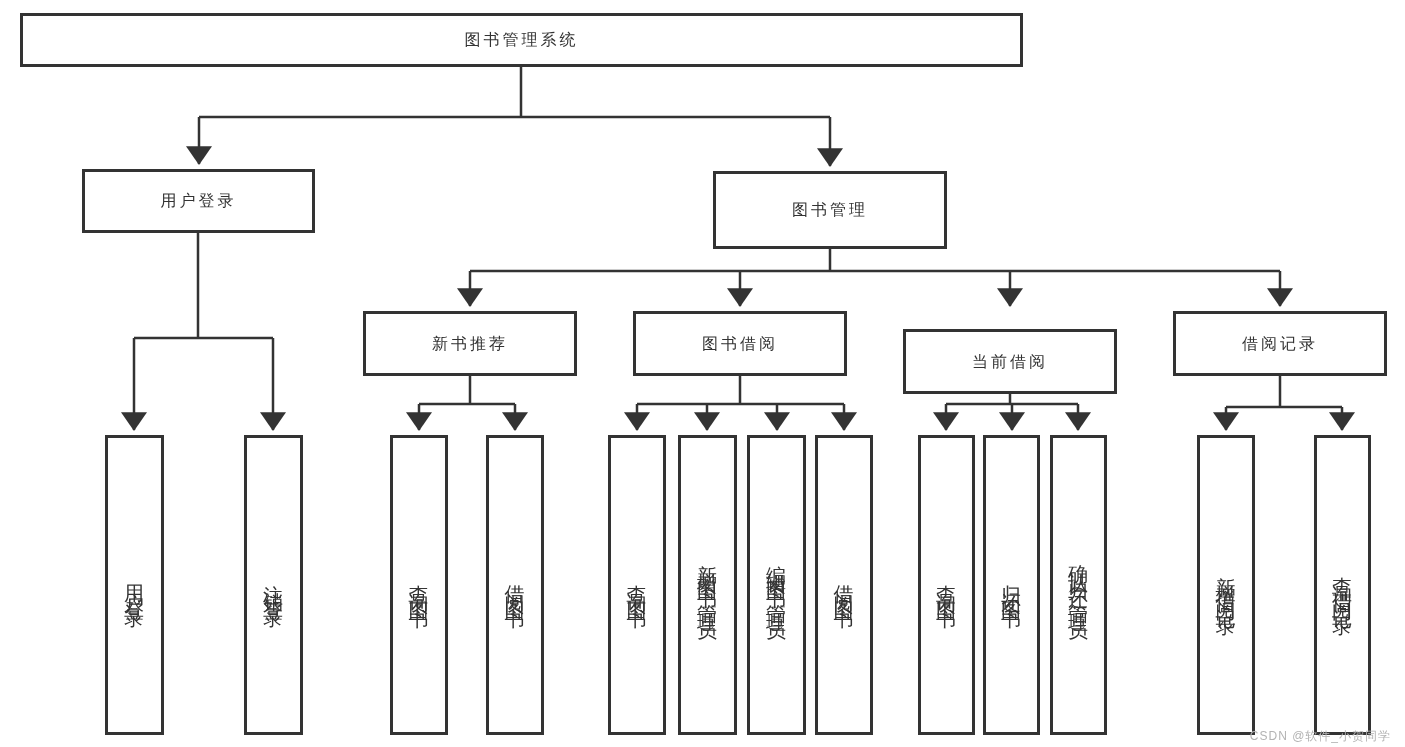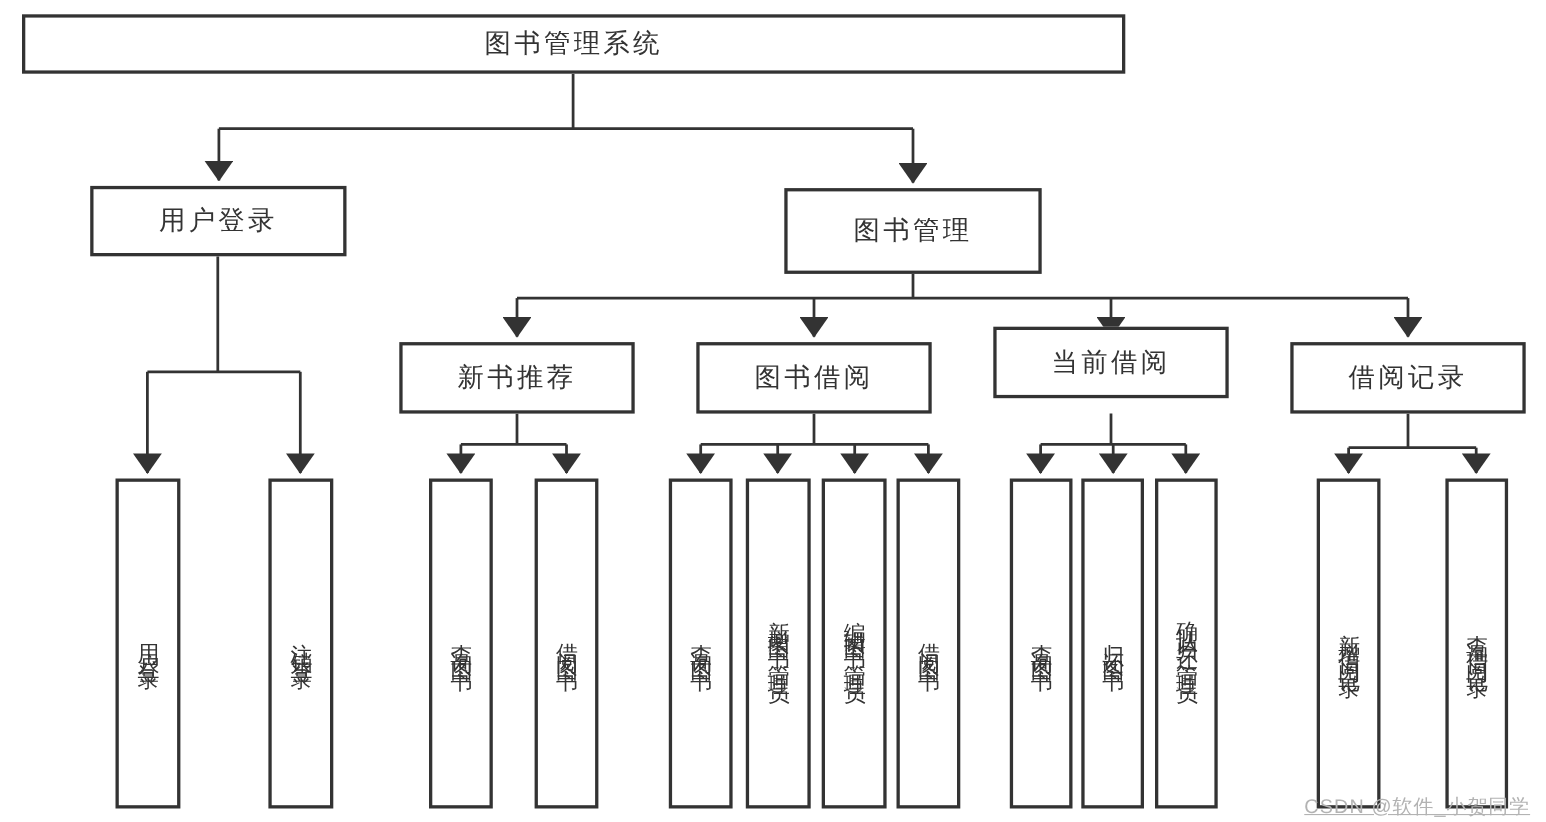--- a/index.html
+++ b/index.html
@@ -17,37 +17,36 @@
     color:var(--text);
     overflow:hidden;
   }
   .wires{position:absolute;left:0;top:0;width:1405px;height:747px;}
   .node{
     position:absolute;
     box-sizing:border-box;
     background:var(--box-bg);
     border:3px solid var(--line);
     display:flex;align-items:center;justify-content:center;
-    font-size:24px;
+    font-size:16px;
     line-height:1;
   }
   .h-node{letter-spacing:3px;}
   .v-node{
     writing-mode:vertical-rl;
     text-orientation:mixed;
     letter-spacing:8px;
     font-size:20px;
   }
   .watermark{
     position:absolute;
     right:14px;bottom:2px;
-    font-size:18px;
+    font-size:12px;
     letter-spacing:1px;
     color:var(--wm);
-    text-decoration:underline;
   }
 </style>
 </head>
 <body>
 
 <div class="stage">
 
   <svg class="wires" viewBox="0 0 1405 747" xmlns="http://www.w3.org/2000/svg">
     <defs>
       <marker id="arrow" viewBox="0 0 10 14" refX="9.5" refY="7" markerWidth="7.5" markerHeight="10.5" orient="auto" markerUnits="strokeWidth">
@@ -92,21 +91,21 @@
     </g>
   </svg>
 
   <div class="node h-node" style="left:20px;top:13px;width:1003px;height:54px">图书管理系统</div>
 
   <div class="node h-node" style="left:82px;top:169px;width:233px;height:64px">用户登录</div>
   <div class="node h-node" style="left:713px;top:171px;width:234px;height:78px">图书管理</div>
 
   <div class="node h-node" style="left:633px;top:311px;width:214px;height:65px">图书借阅</div>
   <div class="node h-node" style="left:363px;top:311px;width:214px;height:65px">新书推荐</div>
-  <div class="node h-node" style="left:903px;top:297px;width:214px;height:65px">当前借阅</div>
+  <div class="node h-node" style="left:903px;top:329px;width:214px;height:65px">当前借阅</div>
   <div class="node h-node" style="left:1173px;top:311px;width:214px;height:65px">借阅记录</div>
 
   <div class="node v-node" style="left:105px;top:435px;width:59px;height:300px">用户登录</div>
   <div class="node v-node" style="left:244px;top:435px;width:59px;height:300px">注销登录</div>
 
   <div class="node v-node" style="left:390px;top:435px;width:58px;height:300px">查询图书</div>
   <div class="node v-node" style="left:486px;top:435px;width:58px;height:300px">借阅图书</div>
 
   <div class="node v-node" style="left:608px;top:435px;width:58px;height:300px">查询图书</div>
   <div class="node v-node" style="left:678px;top:435px;width:59px;height:300px">新增图书（管理员）</div>

